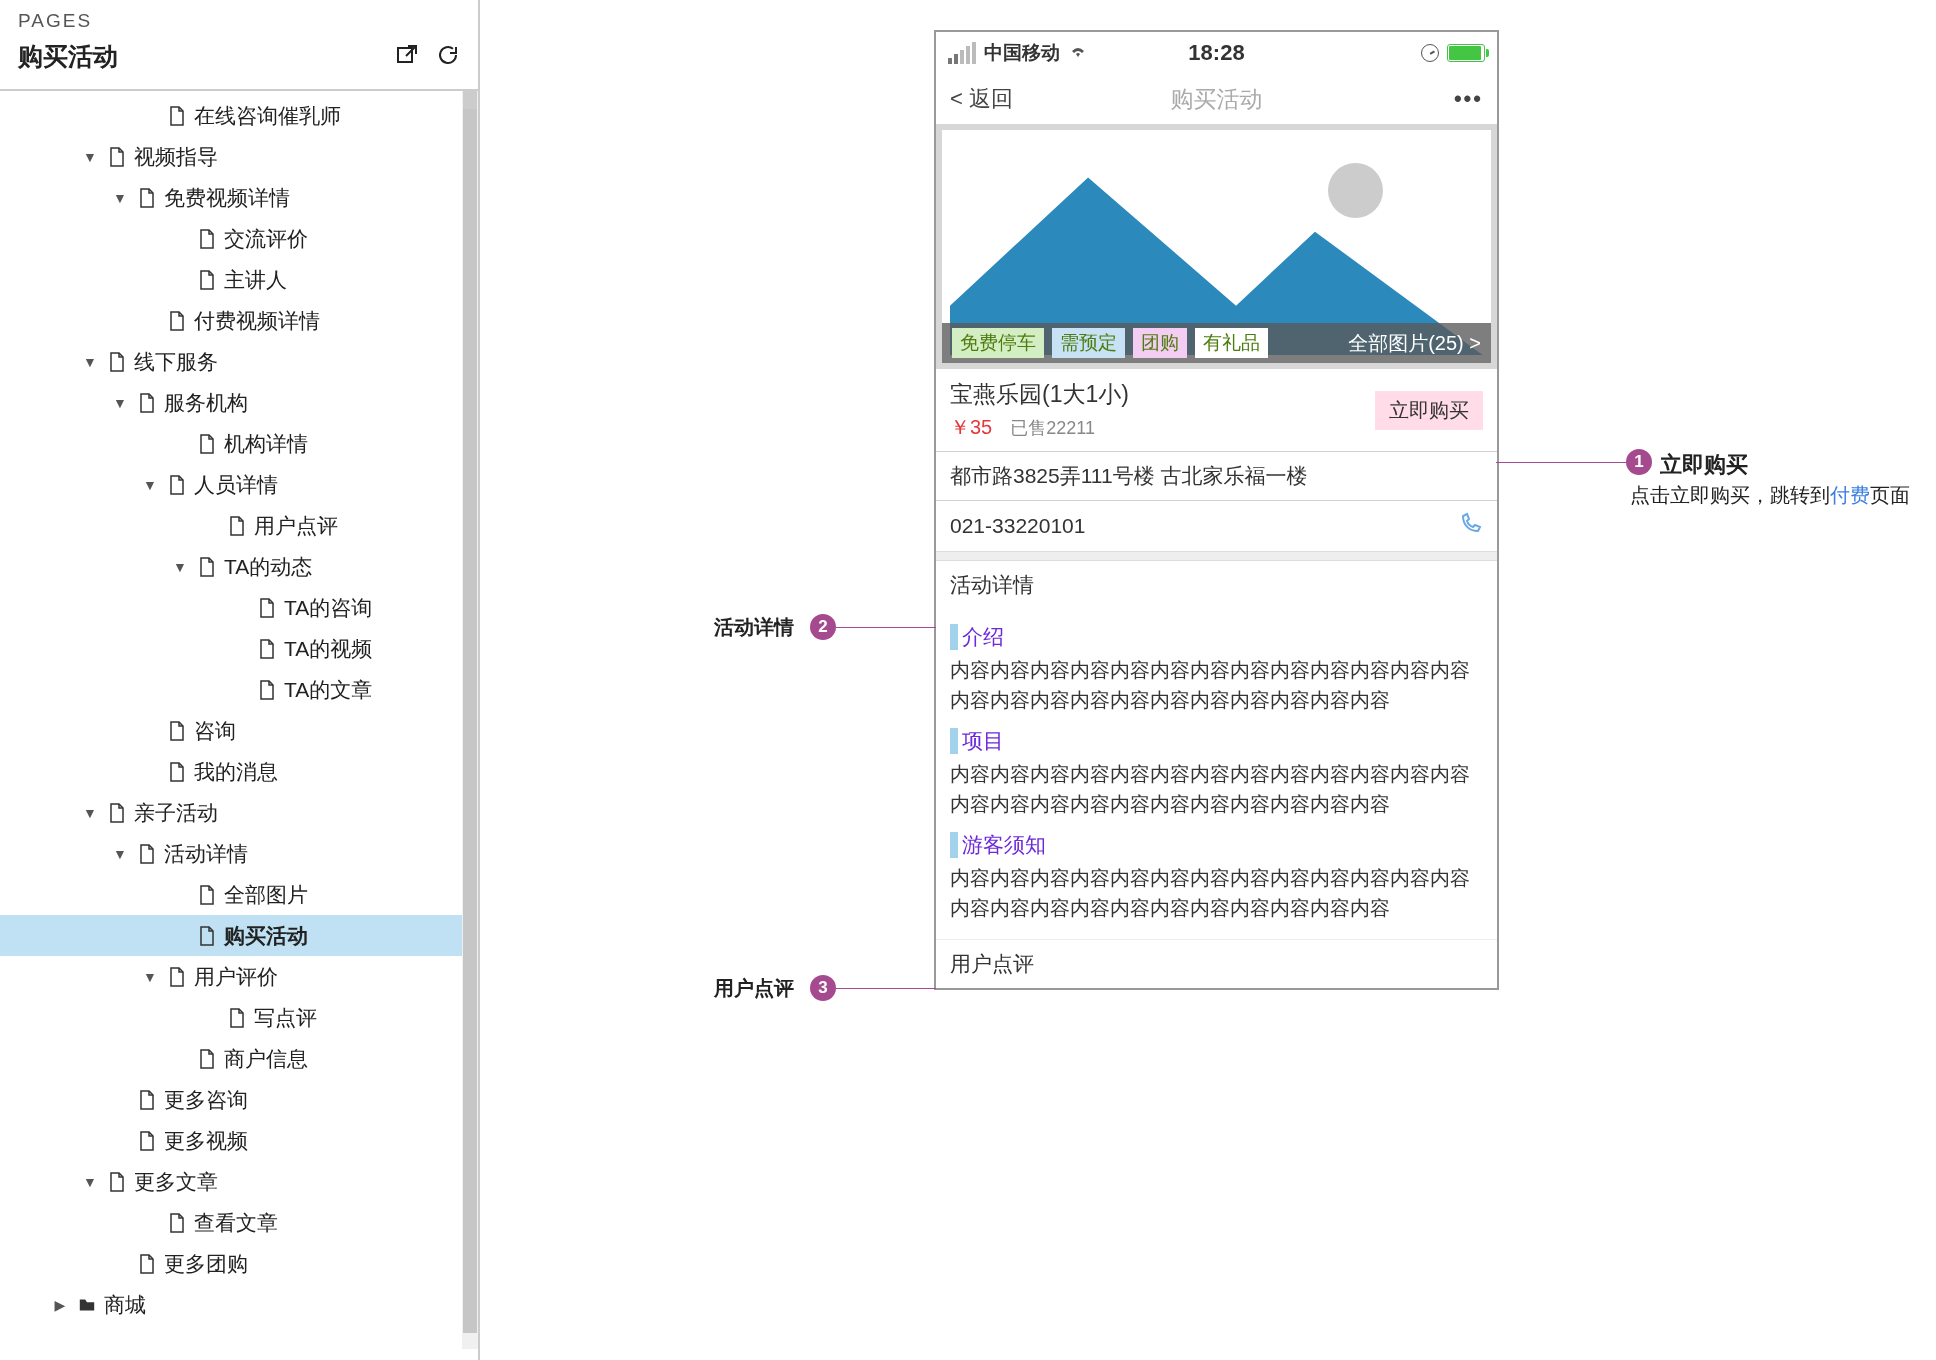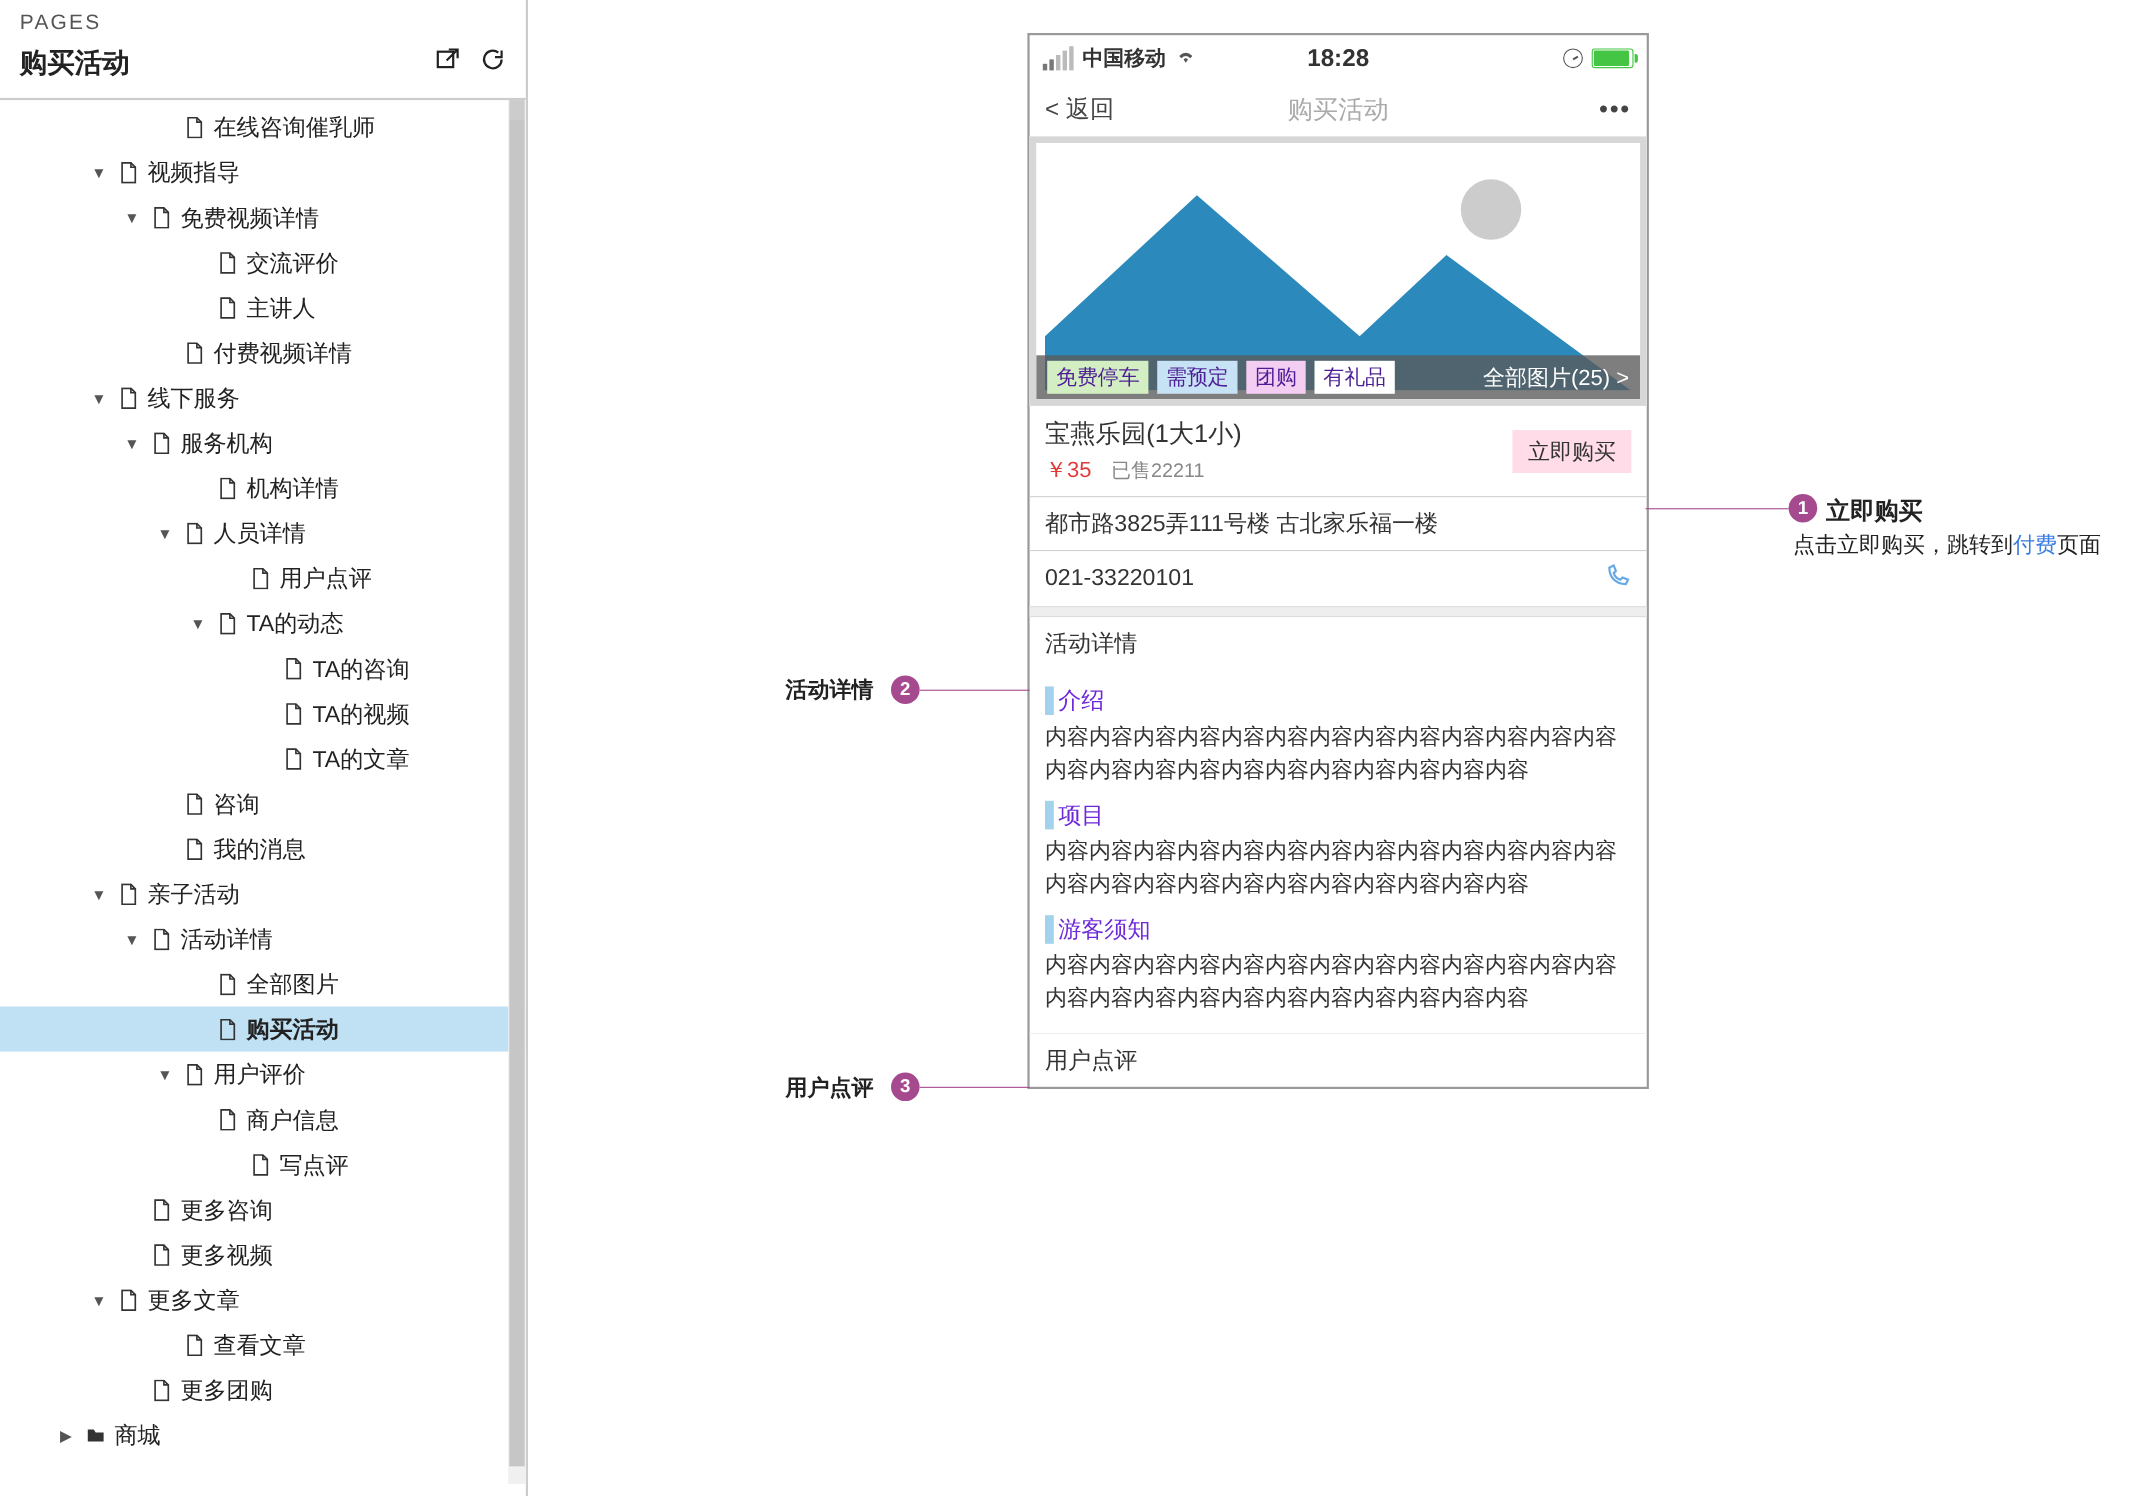--- a/index.html
+++ b/index.html
@@ -49,21 +49,21 @@
 .navbar { height: 50px; display: flex; align-items: center; justify-content: space-between; padding: 0 14px; }
 .navbar .back { color: #444; font-size: 22px; }
 .navbar .title { color: #aaa; font-size: 23px; position: absolute; left: 50%; transform: translateX(-50%); }
 .navbar .more { color: #444; font-size: 22px; letter-spacing: 2px; font-weight: 700; }
 
 .hero { height: 245px; border: 6px solid #d7d7d7; margin: 0; position: relative; overflow: hidden; background: #fff; }
 .hero-inner { position:absolute; inset:8px; background:#fff; overflow:hidden; }
 .mountains { position:absolute; left:0; right:0; bottom:0; height:100%; }
 .sun { position:absolute; right:100px; top:25px; width:55px; height:55px; border-radius:50%; background:#ccc; }
 .hero-footer { position:absolute; left:0; right:0; bottom:0; height:40px; background: rgba(90,90,90,0.78); display:flex; align-items:center; padding:0 10px; gap:8px; }
-.tag { padding: 2px 8px; font-size: 19px; background:#fff; color:#4c1d95; }
+.tag { padding: 2px 8px; font-size: 19px; background:#fff; color:#4d7c0f; }
 .tag.green { background:#d4eec3; }
 .tag.blue { background:#c6e2f4; }
 .tag.pink { background:#f4cdf2; }
 .hero-footer .all-pics { margin-left:auto; color:#fff; font-size:20px; }
 
 .info-block { padding: 10px 14px; }
 .info-row1 { display:flex; align-items:center; justify-content:space-between; }
 .venue-name { font-size: 23px; color:#333; }
 .price-row { display:flex; align-items:center; gap:18px; padding-top:4px; }
 .price { color:#e23939; font-size:20px; }
@@ -349,40 +349,40 @@
           <span class="caret">▼</span>
           <span class="icon">
             <svg viewBox="0 0 18 20" fill="none" stroke="#333" stroke-width="1.5">
               <path d="M3 1h8l4 4v14H3z"></path>
               <path d="M11 1v4h4"></path>
             </svg>
           </span>
           <span class="label">用户评价</span>
         </div>
         <div class="tree-item">
+          <span class="spacer" style="width: 200px;"></span>
+          <span class="caret"></span>
+          <span class="icon">
+            <svg viewBox="0 0 18 20" fill="none" stroke="#333" stroke-width="1.5">
+              <path d="M3 1h8l4 4v14H3z"></path>
+              <path d="M11 1v4h4"></path>
+            </svg>
+          </span>
+          <span class="label">写点评</span>
+        </div>
+        <div class="tree-item">
           <span class="spacer" style="width: 170px;"></span>
           <span class="caret"></span>
           <span class="icon">
             <svg viewBox="0 0 18 20" fill="none" stroke="#333" stroke-width="1.5">
               <path d="M3 1h8l4 4v14H3z"></path>
               <path d="M11 1v4h4"></path>
             </svg>
           </span>
           <span class="label">商户信息</span>
-        </div>
-        <div class="tree-item">
-          <span class="spacer" style="width: 200px;"></span>
-          <span class="caret"></span>
-          <span class="icon">
-            <svg viewBox="0 0 18 20" fill="none" stroke="#333" stroke-width="1.5">
-              <path d="M3 1h8l4 4v14H3z"></path>
-              <path d="M11 1v4h4"></path>
-            </svg>
-          </span>
-          <span class="label">写点评</span>
         </div>
         <div class="tree-item">
           <span class="spacer" style="width: 110px;"></span>
           <span class="caret"></span>
           <span class="icon">
             <svg viewBox="0 0 18 20" fill="none" stroke="#333" stroke-width="1.5">
               <path d="M3 1h8l4 4v14H3z"></path>
               <path d="M11 1v4h4"></path>
             </svg>
           </span>

